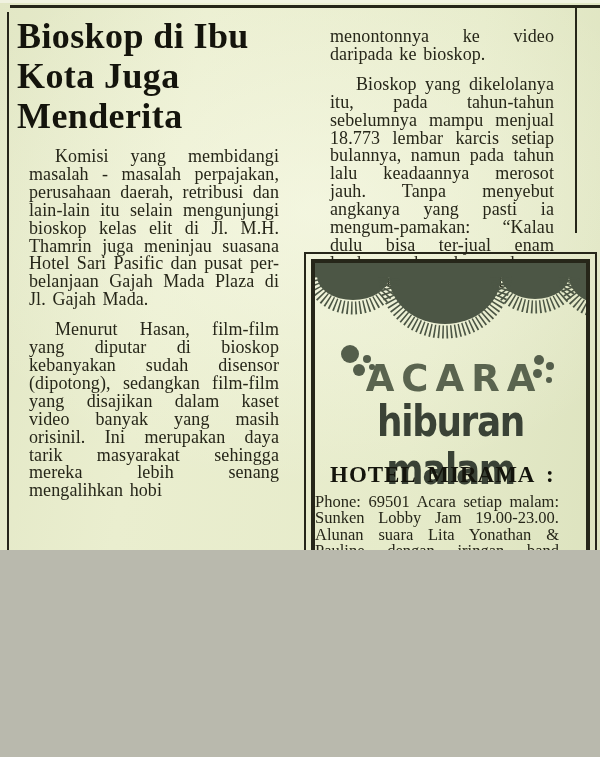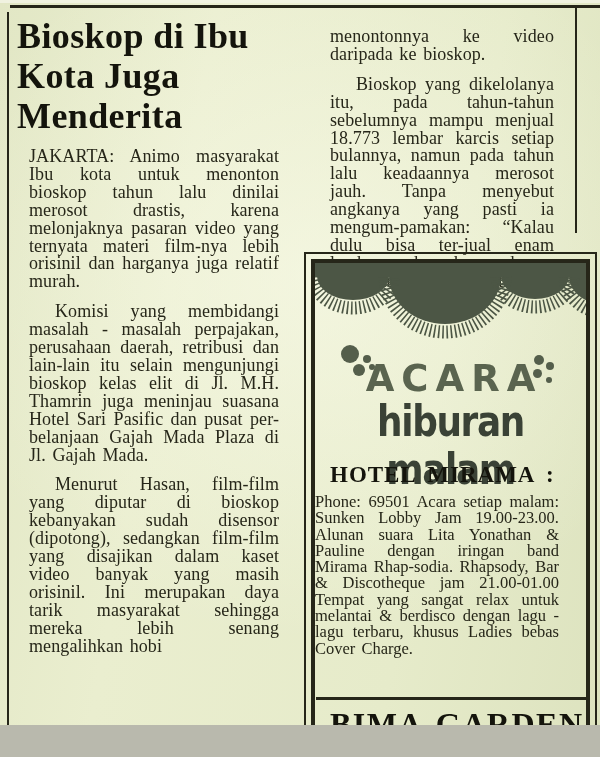--- a/index.html
+++ b/index.html
@@ -1,17 +1,17 @@
 <!DOCTYPE html>
 <html style="--paper: #e8ecce; --ink: #262619; --headline-ink: #14140c; --curtain: #4c5645; --ornament: #545e4b; --acara-text: #5a644f; --ad-title-text: #3a4236;"><head>
 <meta charset="utf-8">
 <style>
   html,body { margin:0; padding:0; background:#b9b9ad; }
   .page {
-    position:relative; width:600px; height:725px; overflow:hidden;
+    position:relative; width:600px; height:550px; overflow:hidden;
     font-family:"Liberation Serif", serif;
     color:var(--ink, #262619);
     background:
       radial-gradient(90% 70% at 52% 38%, rgba(252,253,238,0.55), rgba(252,253,238,0) 72%),
       linear-gradient(100deg, #e2e7c5, #eaeecf 30%, #e6ebca 70%, #dde3bf);
   }
   .scan-top { position:absolute; left:0; top:0; width:600px; height:3px; background:#f2f3e4; opacity:.85; }
 
   .rule { position:absolute; background:var(--ink, #262619); }
   .rule-top    { left:10px; top:5px;  width:590px; height:3px; }
@@ -87,21 +87,20 @@
   <div class="scan-top"></div>
   <div class="rule rule-top"></div>
   <div class="rule rule-left"></div>
   <div class="rule rule-right"></div>
   <div class="rule rule-bottom"></div>
 
   <div class="col col-left">
     <h1 class="headline">Bioskop di Ibu
 Kota Juga
 Menderita</h1>
-    <p class="body">JAKARTA: Animo masyarakat Ibu kota untuk menonton bioskop tahun lalu dinilai merosot drastis, karena melonjaknya pasaran video yang ternyata materi film-nya lebih orisinil dan harganya juga relatif murah.</p>
     <p class="body indent">Komisi yang membidangi masalah - masalah perpajakan, perusahaan daerah, retribusi dan lain-lain itu selain mengunjungi bioskop kelas elit di Jl. M.H. Thamrin juga meninjau suasana Hotel Sari Pasific dan pusat per-belanjaan Gajah Mada Plaza di Jl. Gajah Mada.</p>
     <p class="body indent">Menurut Hasan, film-film yang diputar di bioskop kebanyakan sudah disensor (dipotong), sedangkan film-film yang disajikan dalam kaset video banyak yang masih orisinil. Ini merupakan daya tarik masyarakat sehingga mereka lebih senang mengalihkan hobi</p>
   </div>
 
   <div class="col col-right">
     <p class="body">menontonnya ke video daripada ke bioskop.</p>
     <p class="body indent">Bioskop yang dikelolanya itu, pada tahun-tahun sebelumnya mampu menjual 18.773 lembar karcis setiap bulannya, namun pada tahun lalu keadaannya merosot jauh. Tanpa menyebut angkanya yang pasti ia mengum-pamakan: “Kalau dulu bisa ter-jual enam lembar, maka sekarang hanya bisa satu lem-bar.” Ant.-</p>
   </div>
 
   <div class="ad">

